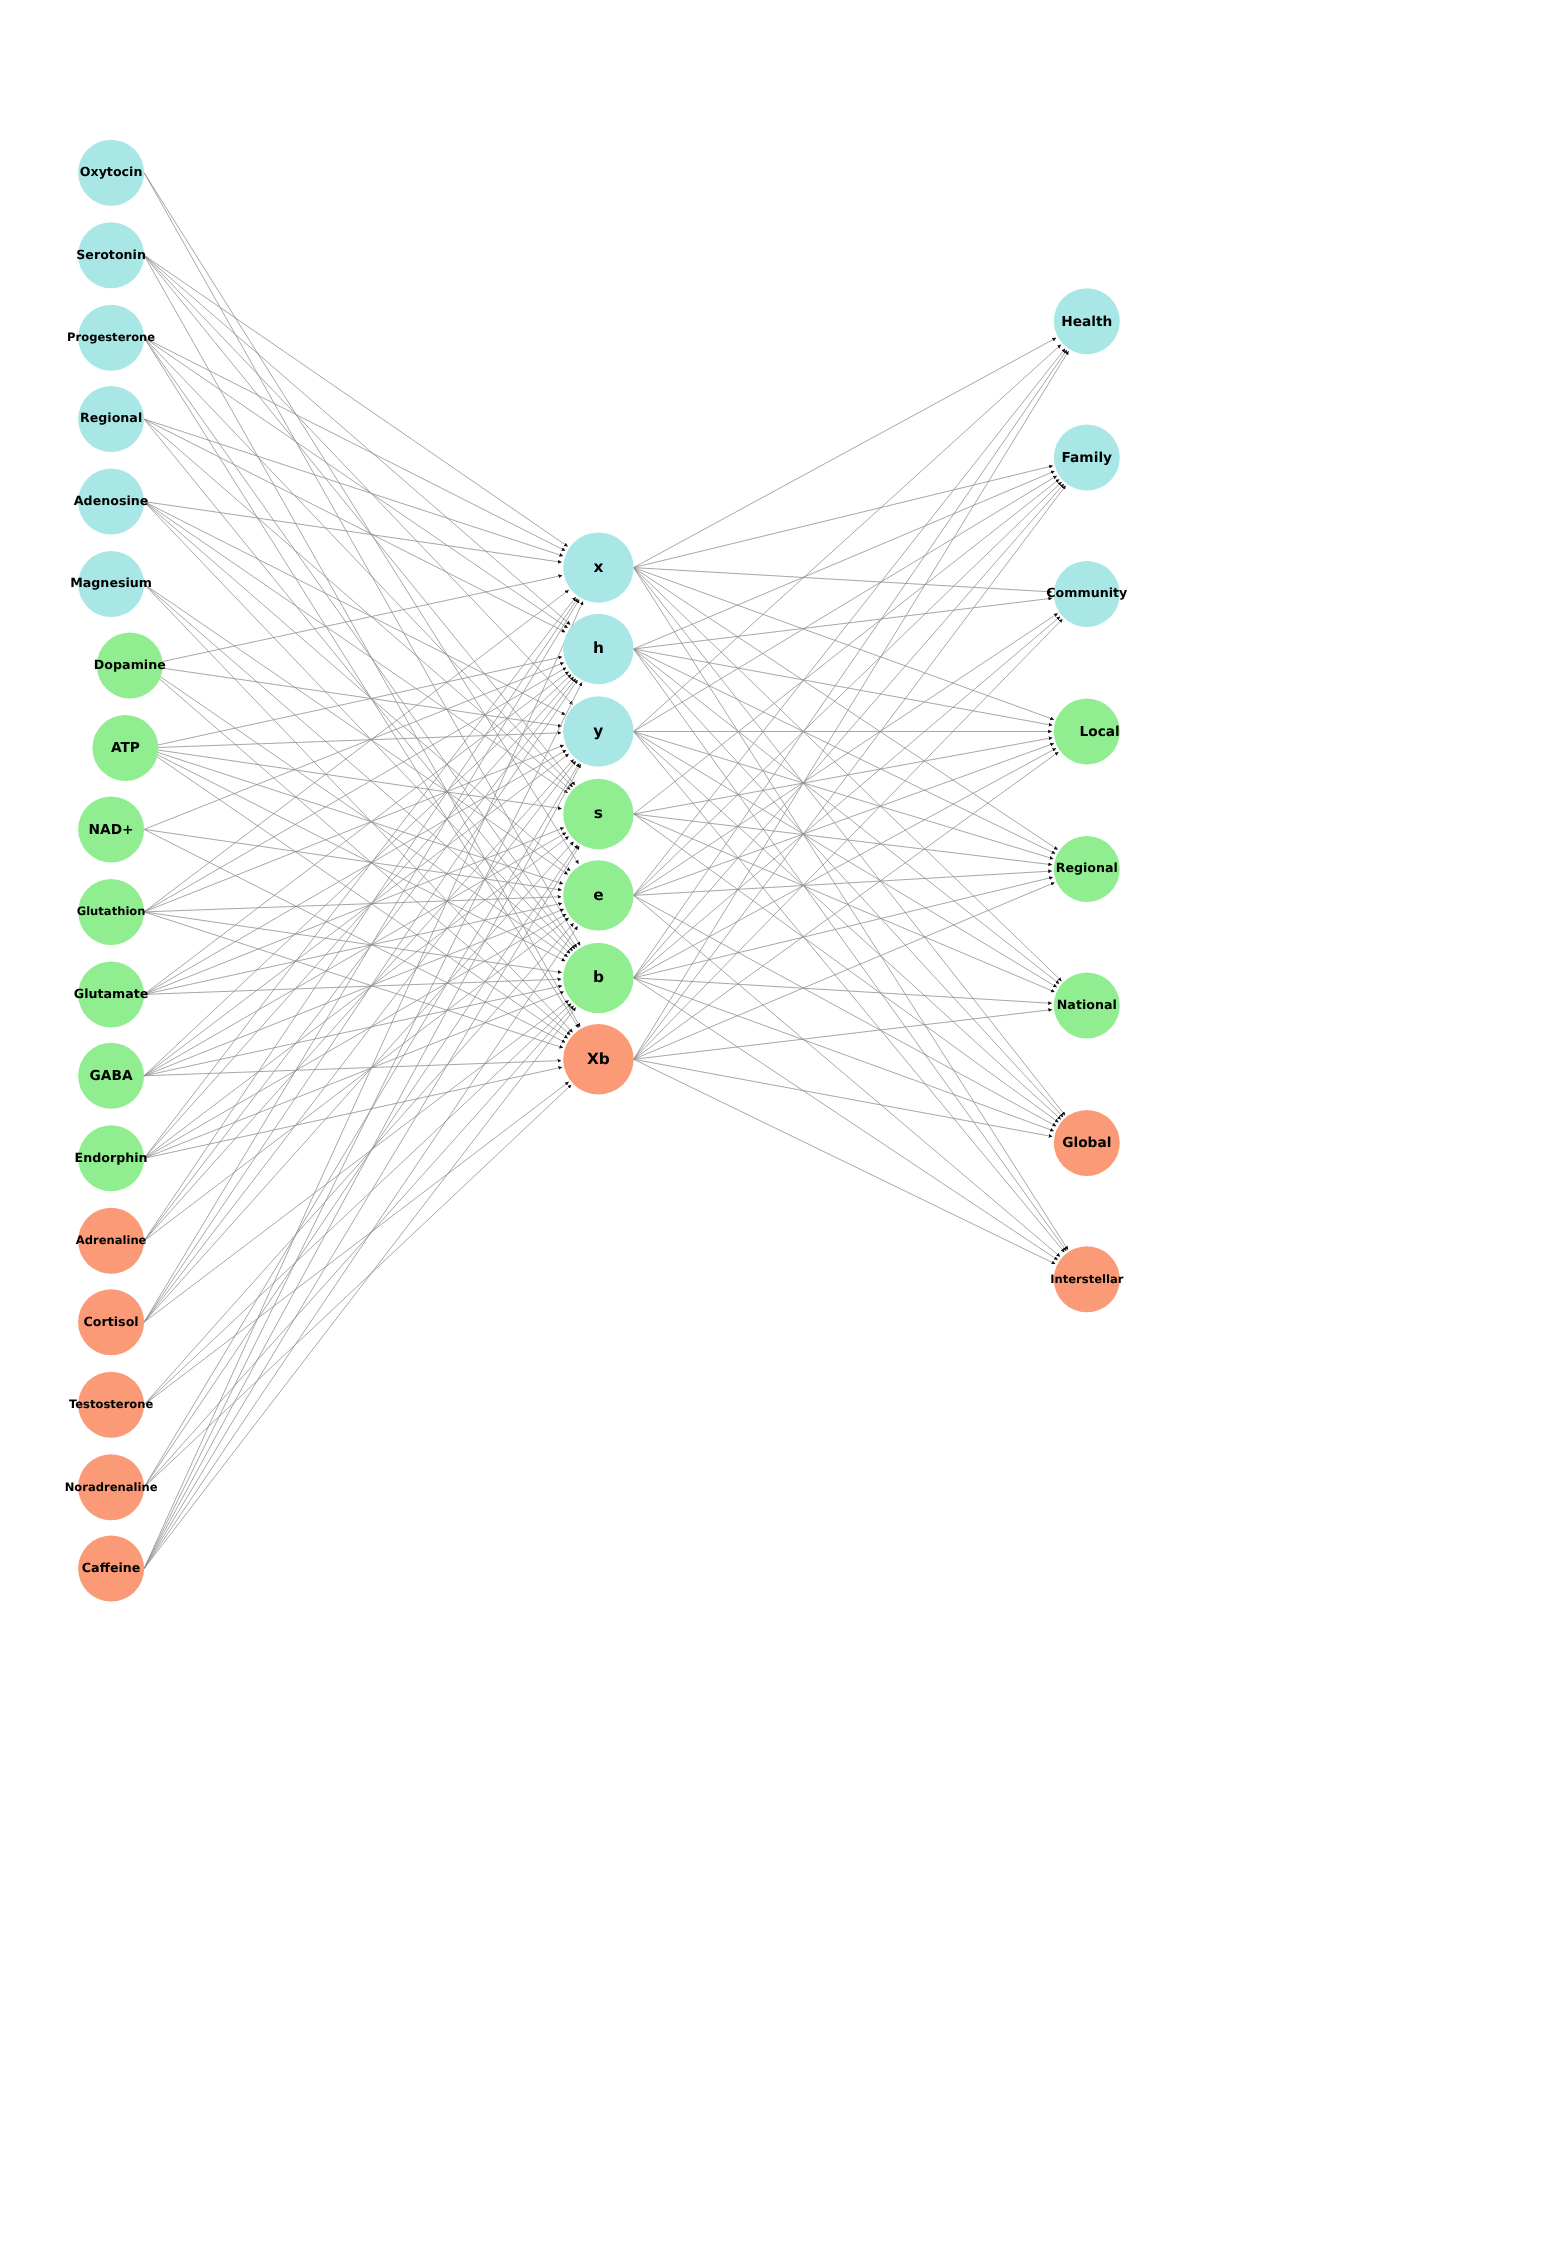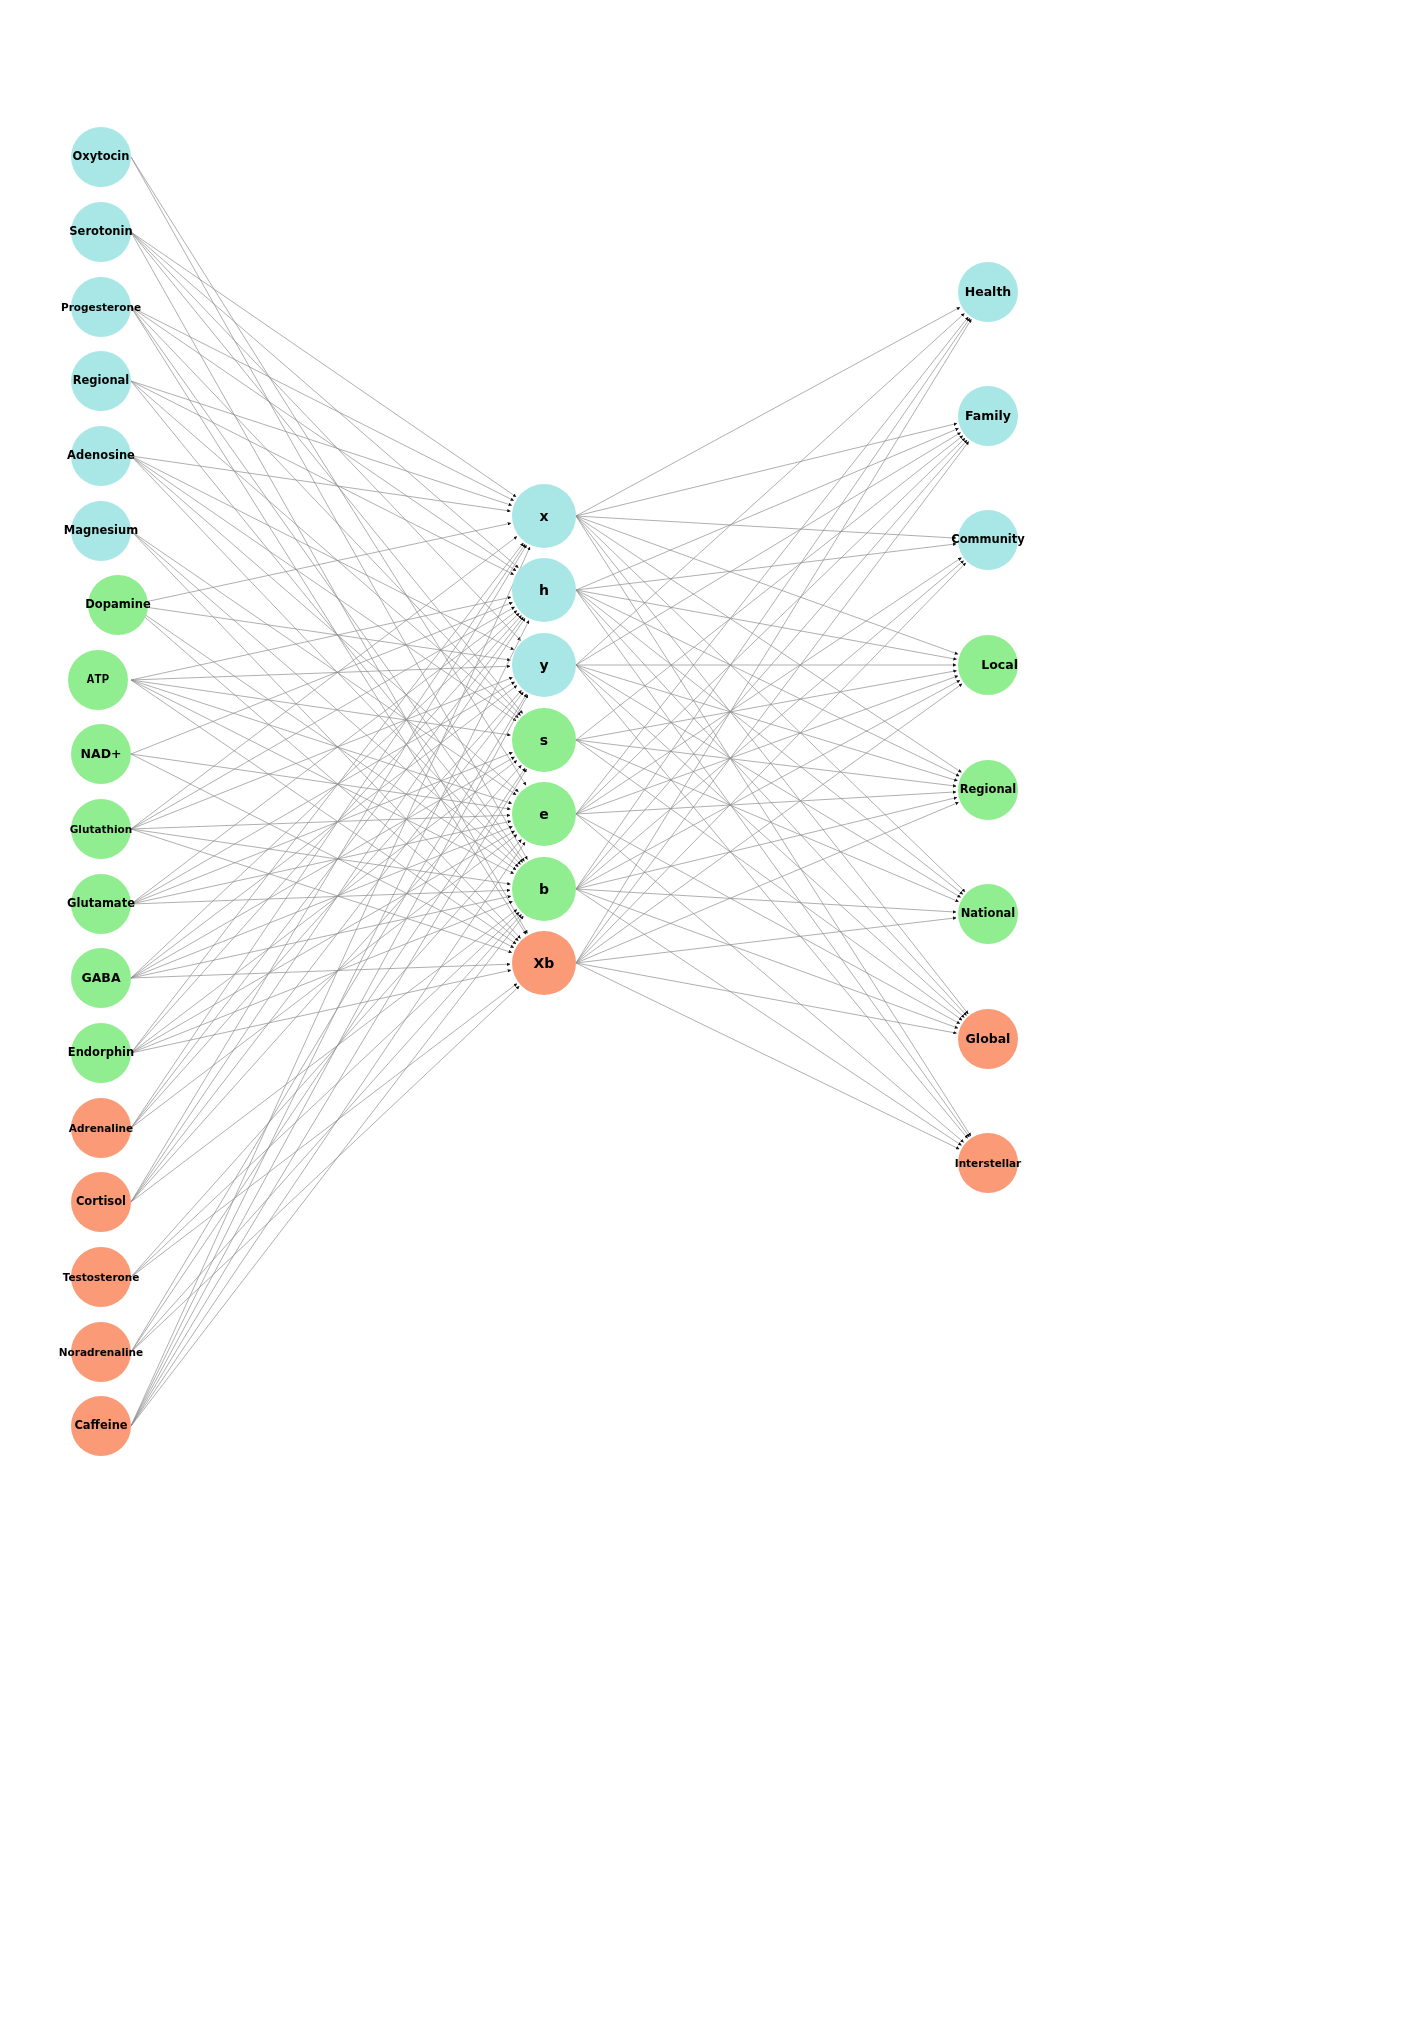--- a/index.html
+++ b/index.html
@@ -187,21 +187,21 @@
       </div>
       <div class="node c-cyan" style="left: 71px; top: 426px; width: 60px; height: 60px;">
         <span class="lbl" style="font-size: 11.5px;">Adenosine</span>
       </div>
       <div class="node c-cyan" style="left: 71px; top: 501px; width: 60px; height: 60px;">
         <span class="lbl" style="font-size: 11.5px;">Magnesium</span>
       </div>
       <div class="node c-green" style="left: 88px; top: 575px; width: 60px; height: 60px;">
         <span class="lbl" style="font-size: 11.5px;">Dopamine</span>
       </div>
-      <div class="node c-green" style="left: 68px; top: 650px; width: 60px; height: 60px; font-family: Liberation Mono, monospace;">
+      <div class="node c-green" style="left: 84px; top: 650px; width: 60px; height: 60px;">
         <span class="lbl" style="font-size: 12.5px;">ATP</span>
       </div>
       <div class="node c-green" style="left: 71px; top: 724px; width: 60px; height: 60px;">
         <span class="lbl" style="font-size: 12.5px;">NAD+</span>
       </div>
       <div class="node c-green" style="left: 71px; top: 799px; width: 60px; height: 60px;">
         <span class="lbl" style="font-size: 10.5px;">Glutathion</span>
       </div>
       <div class="node c-green" style="left: 71px; top: 874px; width: 60px; height: 60px;">
         <span class="lbl" style="font-size: 11.5px;">Glutamate</span>

